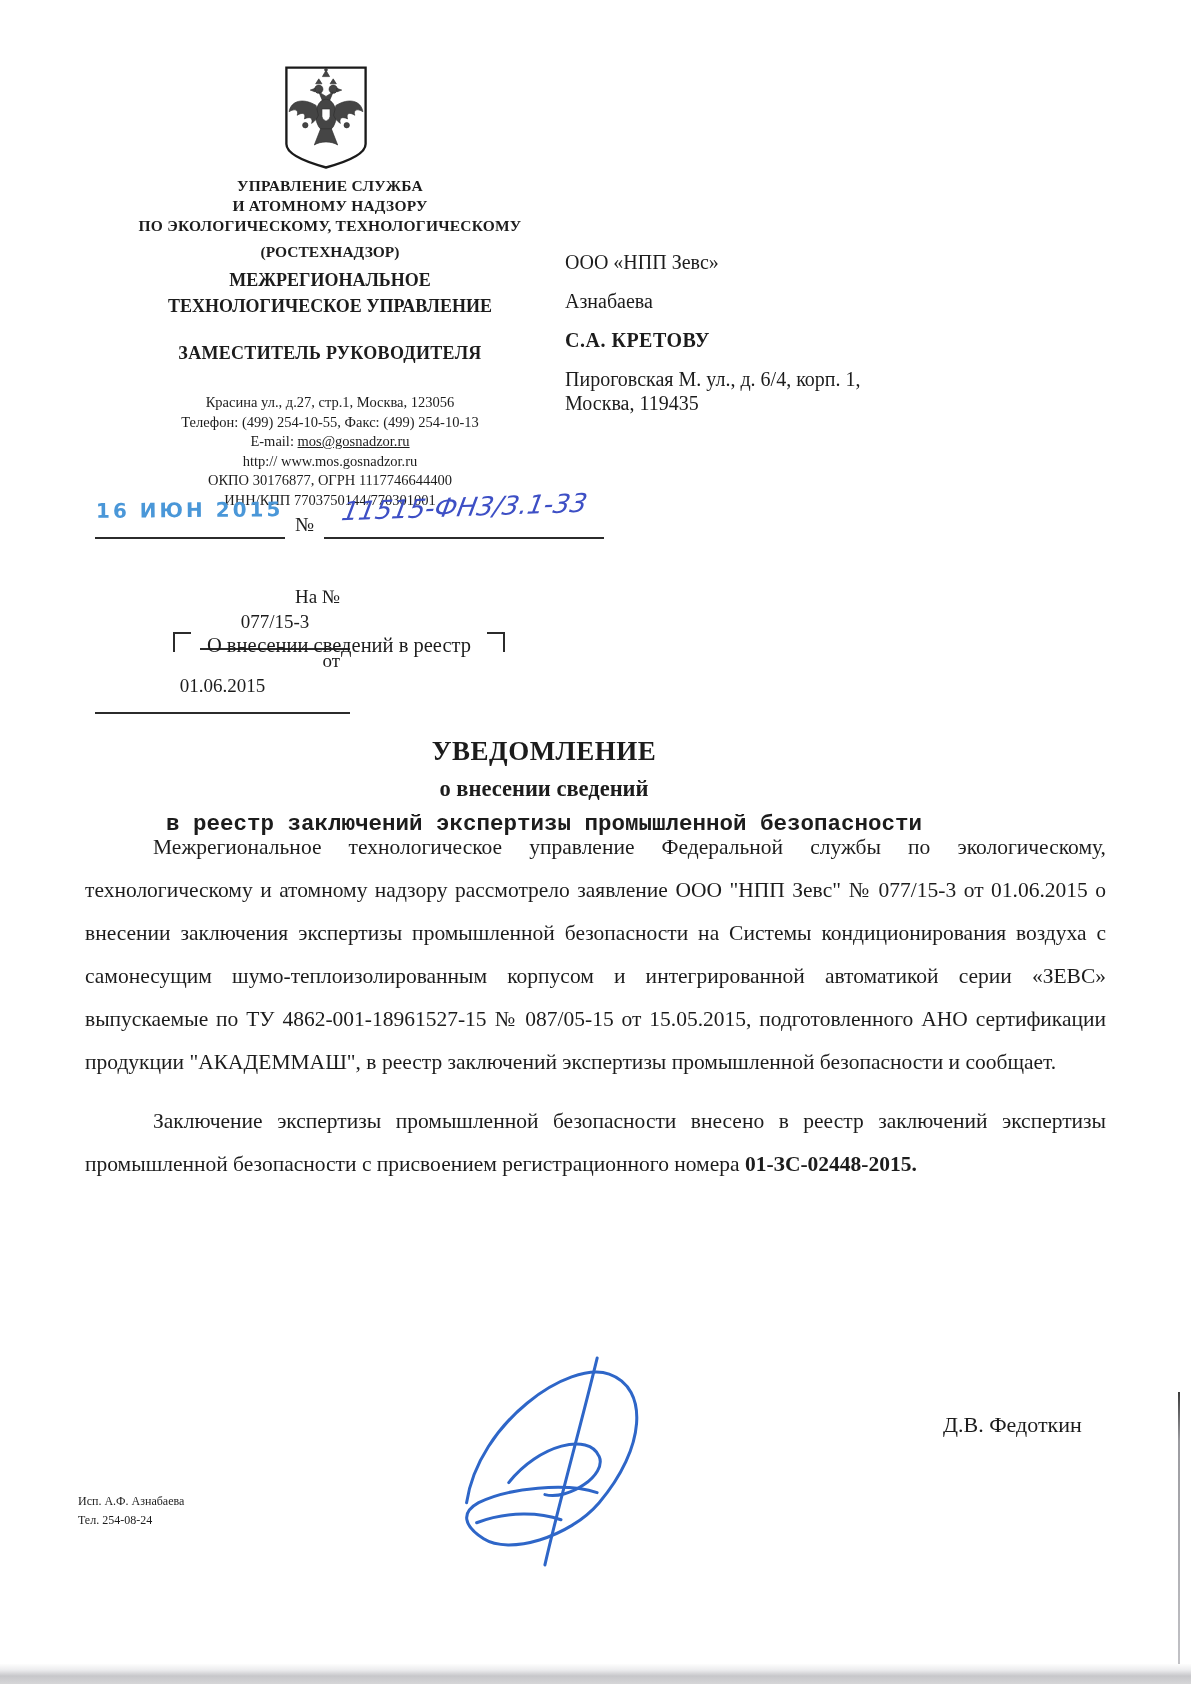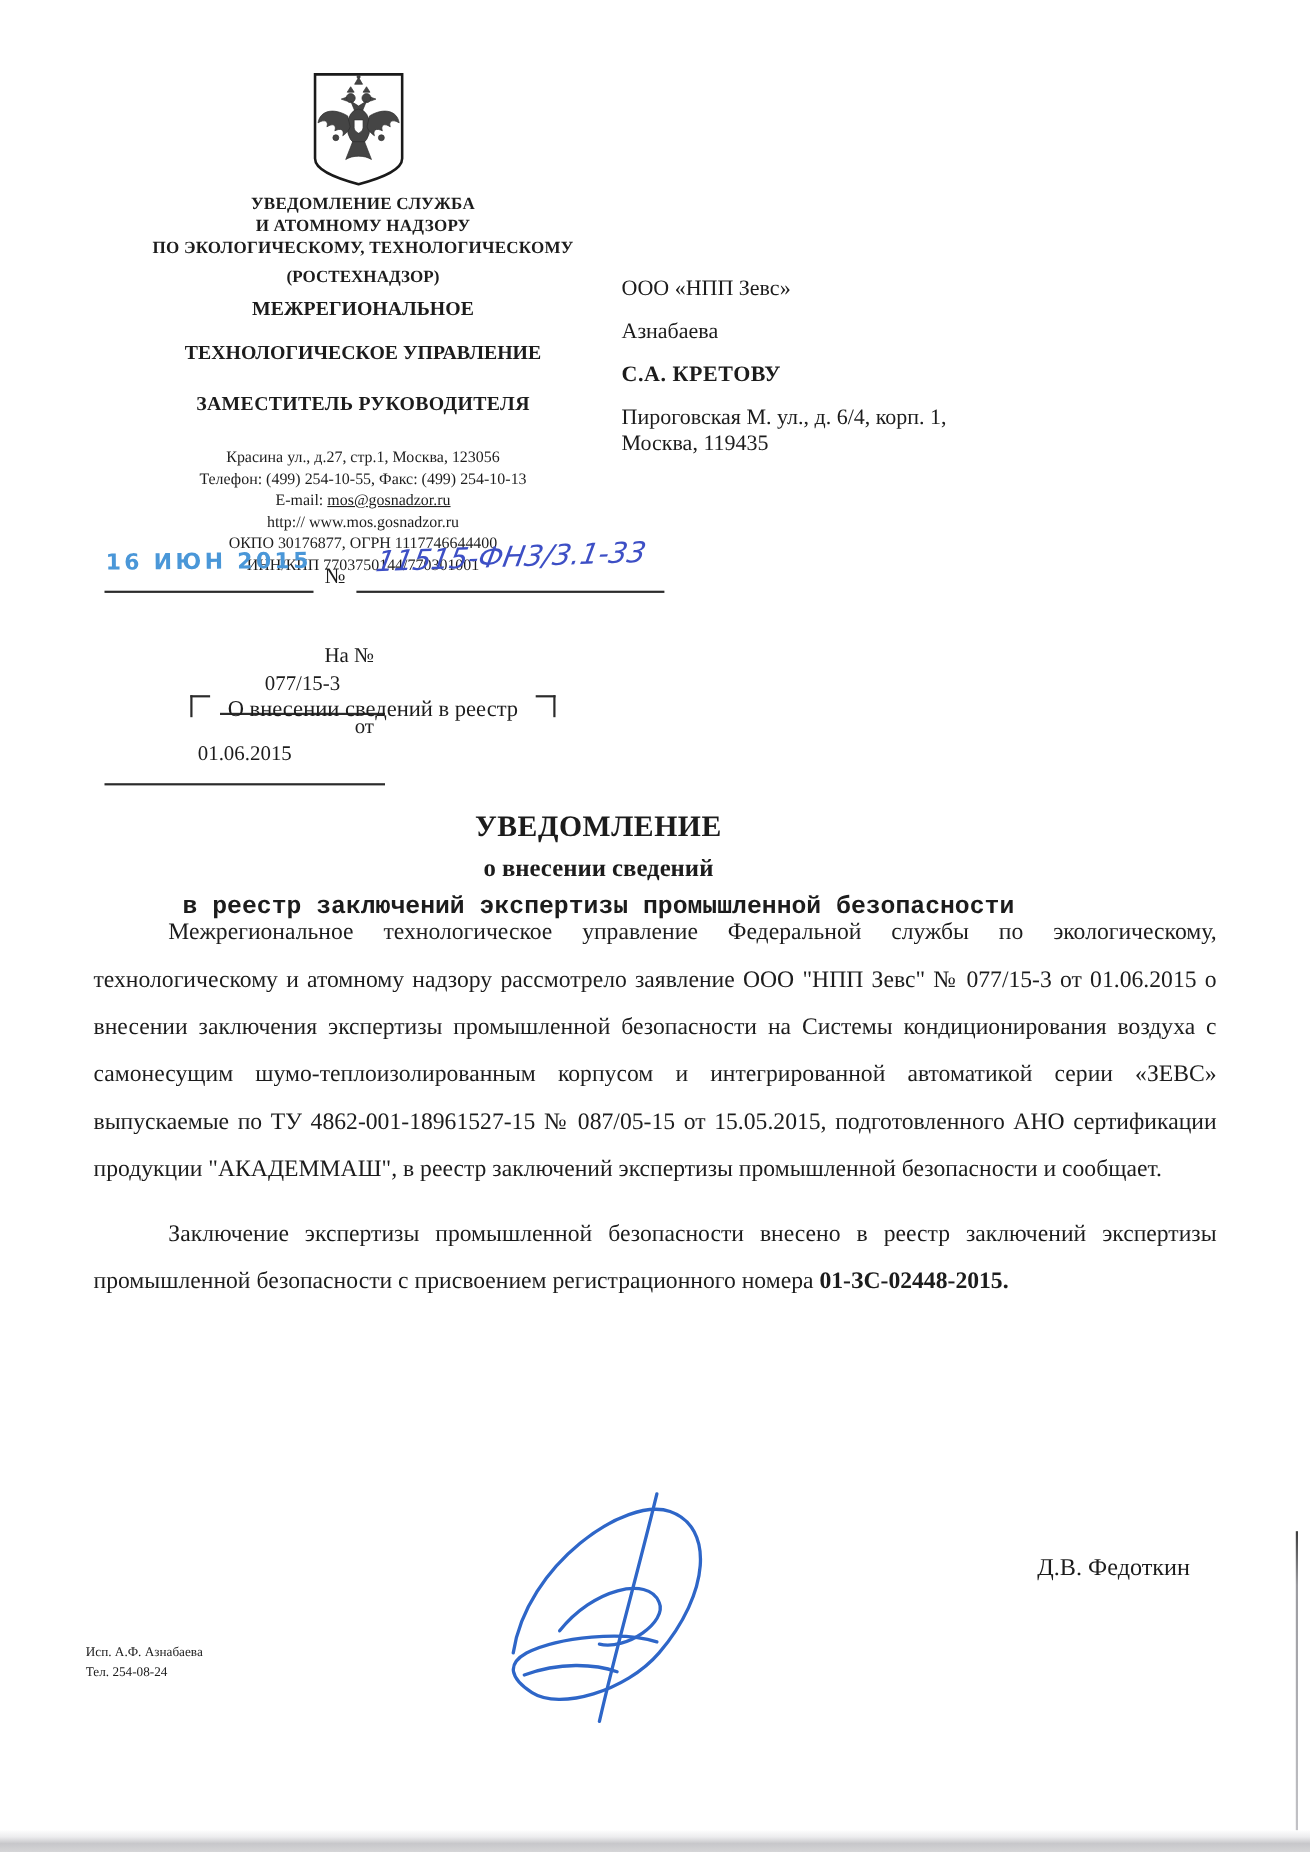--- a/index.html
+++ b/index.html
@@ -88,26 +88,26 @@
         <path d="M61 45 C76 36 89 40 91 52 C84.5 48 80 50 82 56 C76 52 72 54 74 60 C68 57 64 59 66 65 C61.5 62 59.5 59 58.5 56 Z"></path>
         <path d="M44 71 L37 89 C44 84.5 56 84.5 63 89 L56 71 Z"></path>
         <circle cx="27" cy="67" r="3"></circle>
         <circle cx="73" cy="67" r="3"></circle>
         <path d="M45.5 49 H54.5 V57 C54.5 60.5 50 62.5 50 62.5 C50 62.5 45.5 60.5 45.5 57 Z" fill="#ffffff"></path>
       </g>
     </svg>
   </div>
 
   <div class="letterhead">
-    <div class="agency">УВЕДОМЛЕНИЕ СЛУЖБА</div>
+    <div class="agency">УПРАВЛЕНИЕ СЛУЖБА</div>
     <div class="agency">И АТОМНОМУ НАДЗОРУ</div>
     <div class="agency">ПО ЭКОЛОГИЧЕСКОМУ, ТЕХНОЛОГИЧЕСКОМУ</div>
     <div class="rostech">(РОСТЕХНАДЗОР)</div>
     <div class="dept">МЕЖРЕГИОНАЛЬНОЕ</div>
-    <div class="dept" style="margin-top:16px;">ТЕХНОЛОГИЧЕСКОЕ УПРАВЛЕНИЕ</div>
+    <div class="dept" style="margin-top:2px;">ТЕХНОЛОГИЧЕСКОЕ УПРАВЛЕНИЕ</div>
     <div class="signer-title">ЗАМЕСТИТЕЛЬ РУКОВОДИТЕЛЯ</div>
     <div class="contacts">
       <div>Красина ул., д.27, стр.1, Москва, 123056</div>
       <div>Телефон: (499) 254-10-55, Факс: (499) 254-10-13</div>
       <div><span>E-mail:</span> <span class="email-link">mos@gosnadzor.ru</span></div>
       <div>http:// www.mos.gosnadzor.ru</div>
       <div>ОКПО 30176877, ОГРН 1117746644400</div>
       <div>ИНН/КПП 7703750144/770301001</div>
     </div>
   </div>

